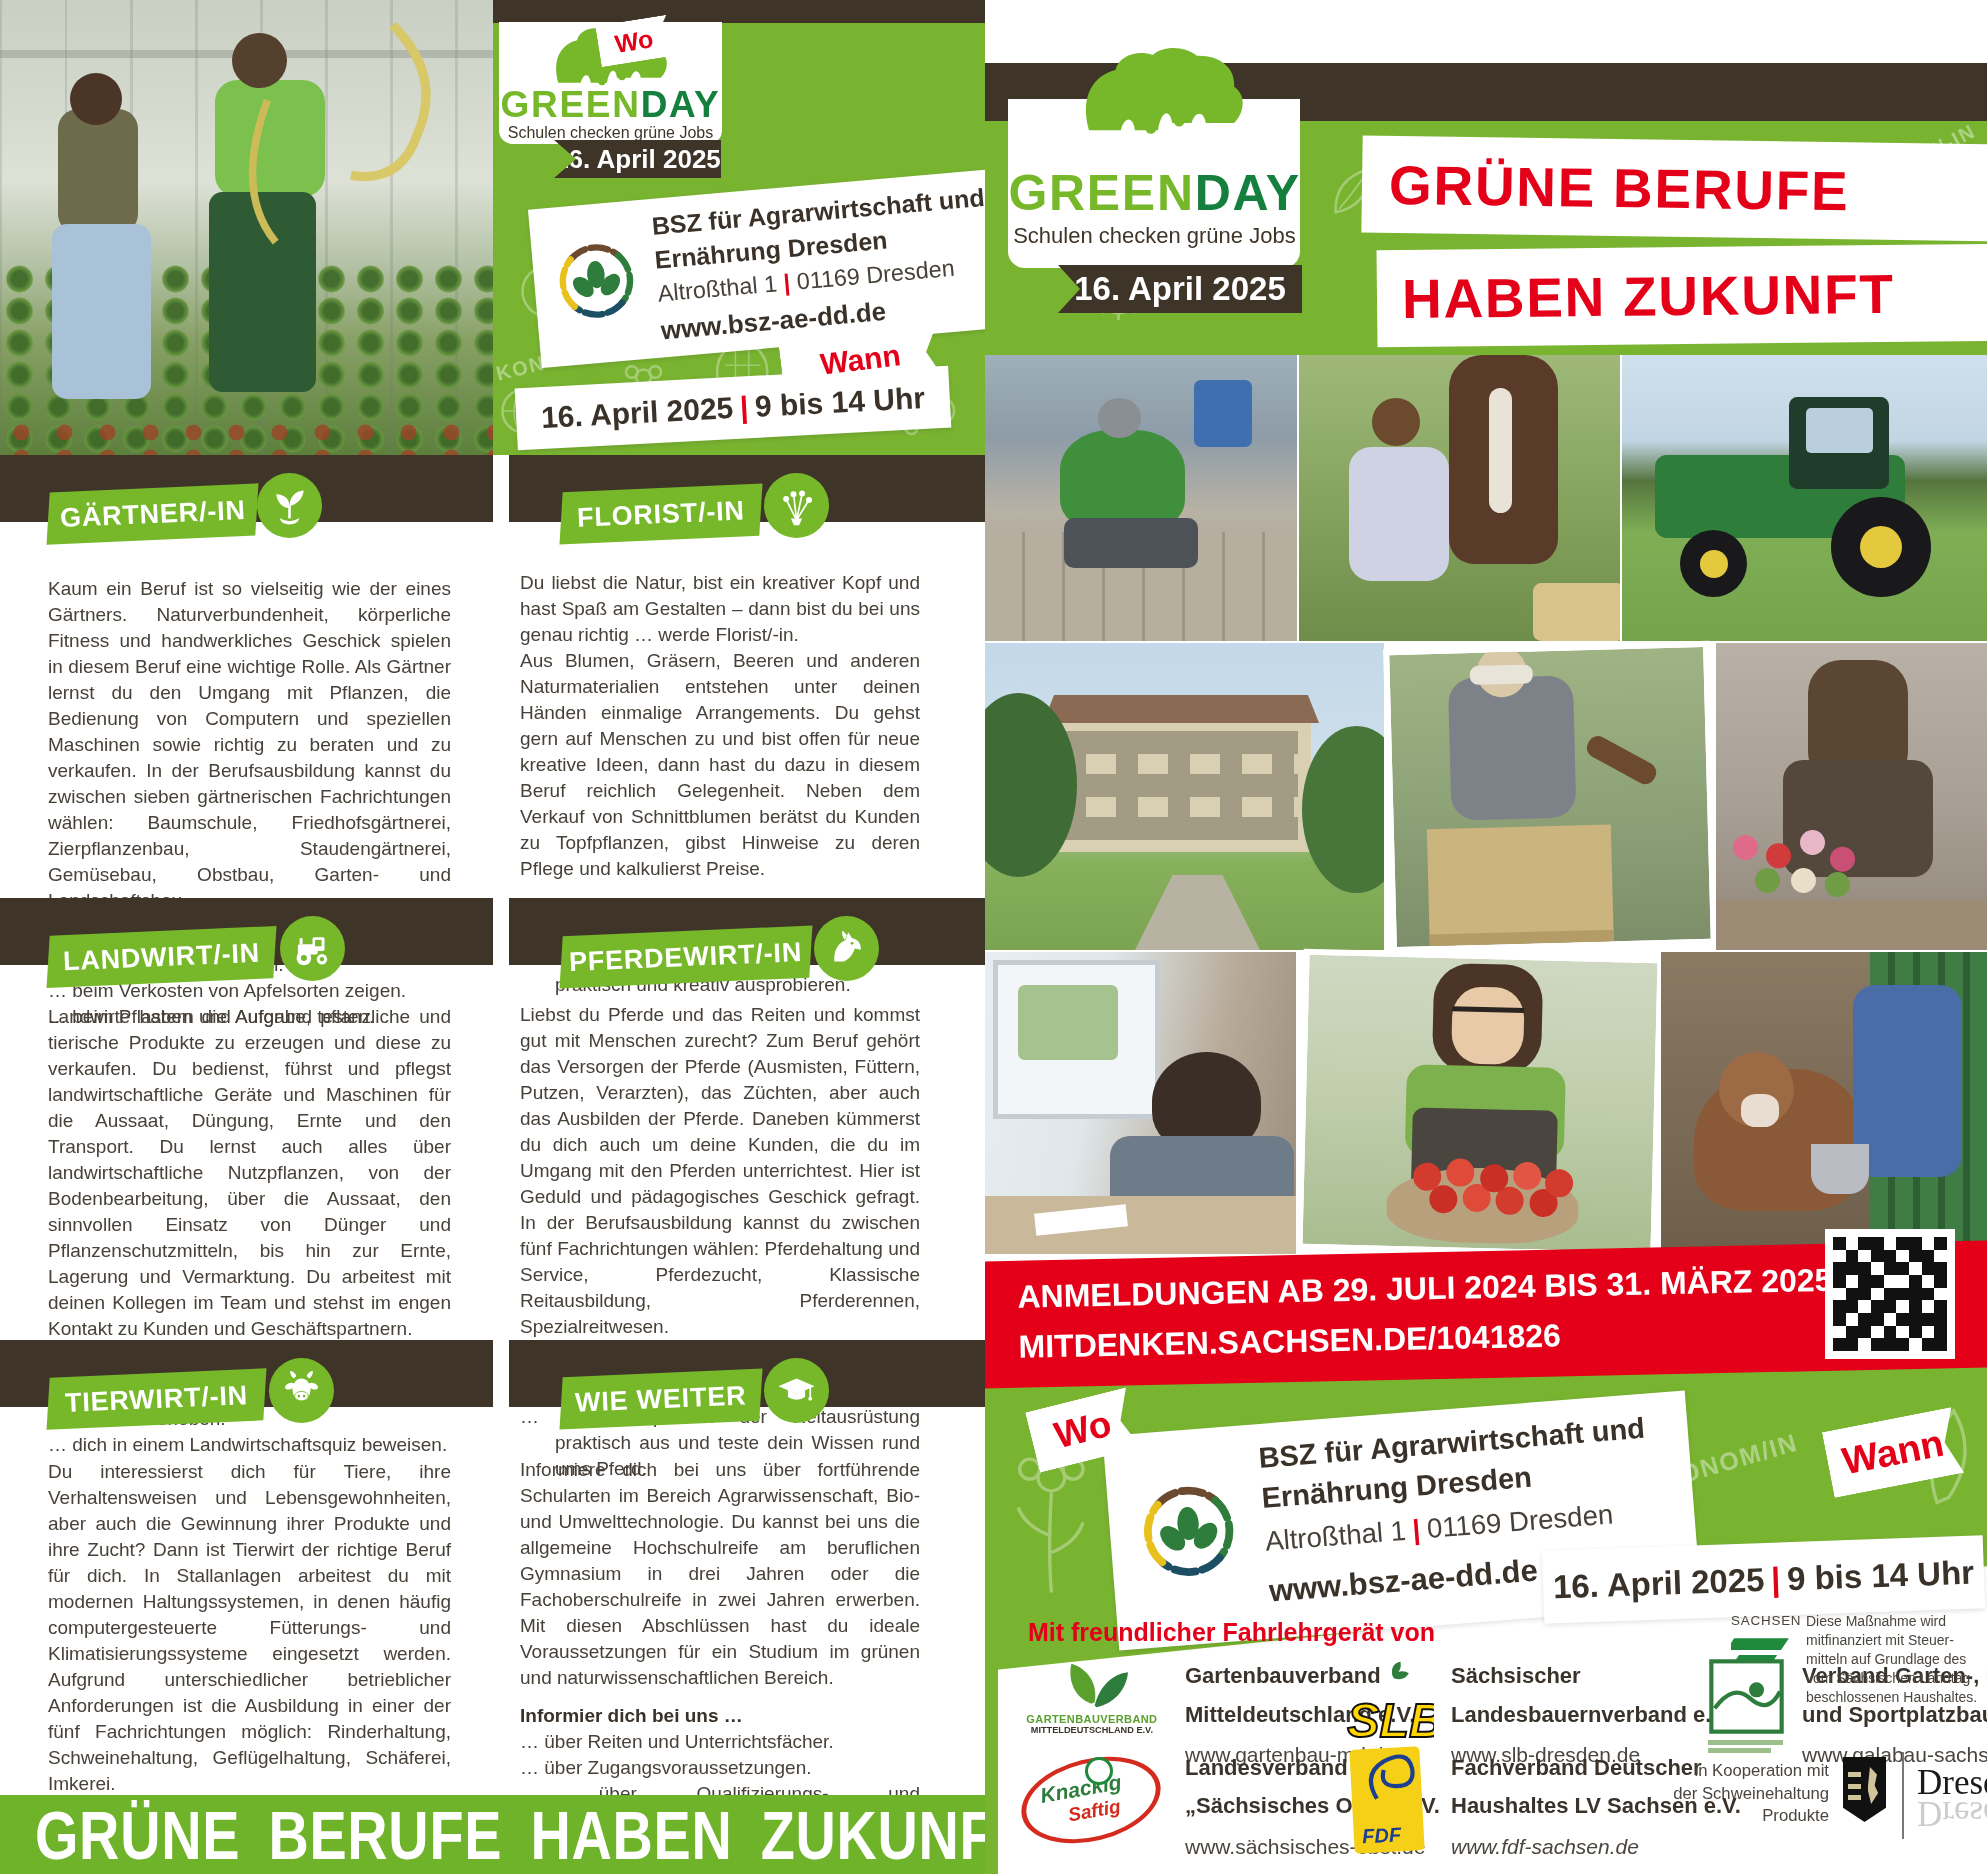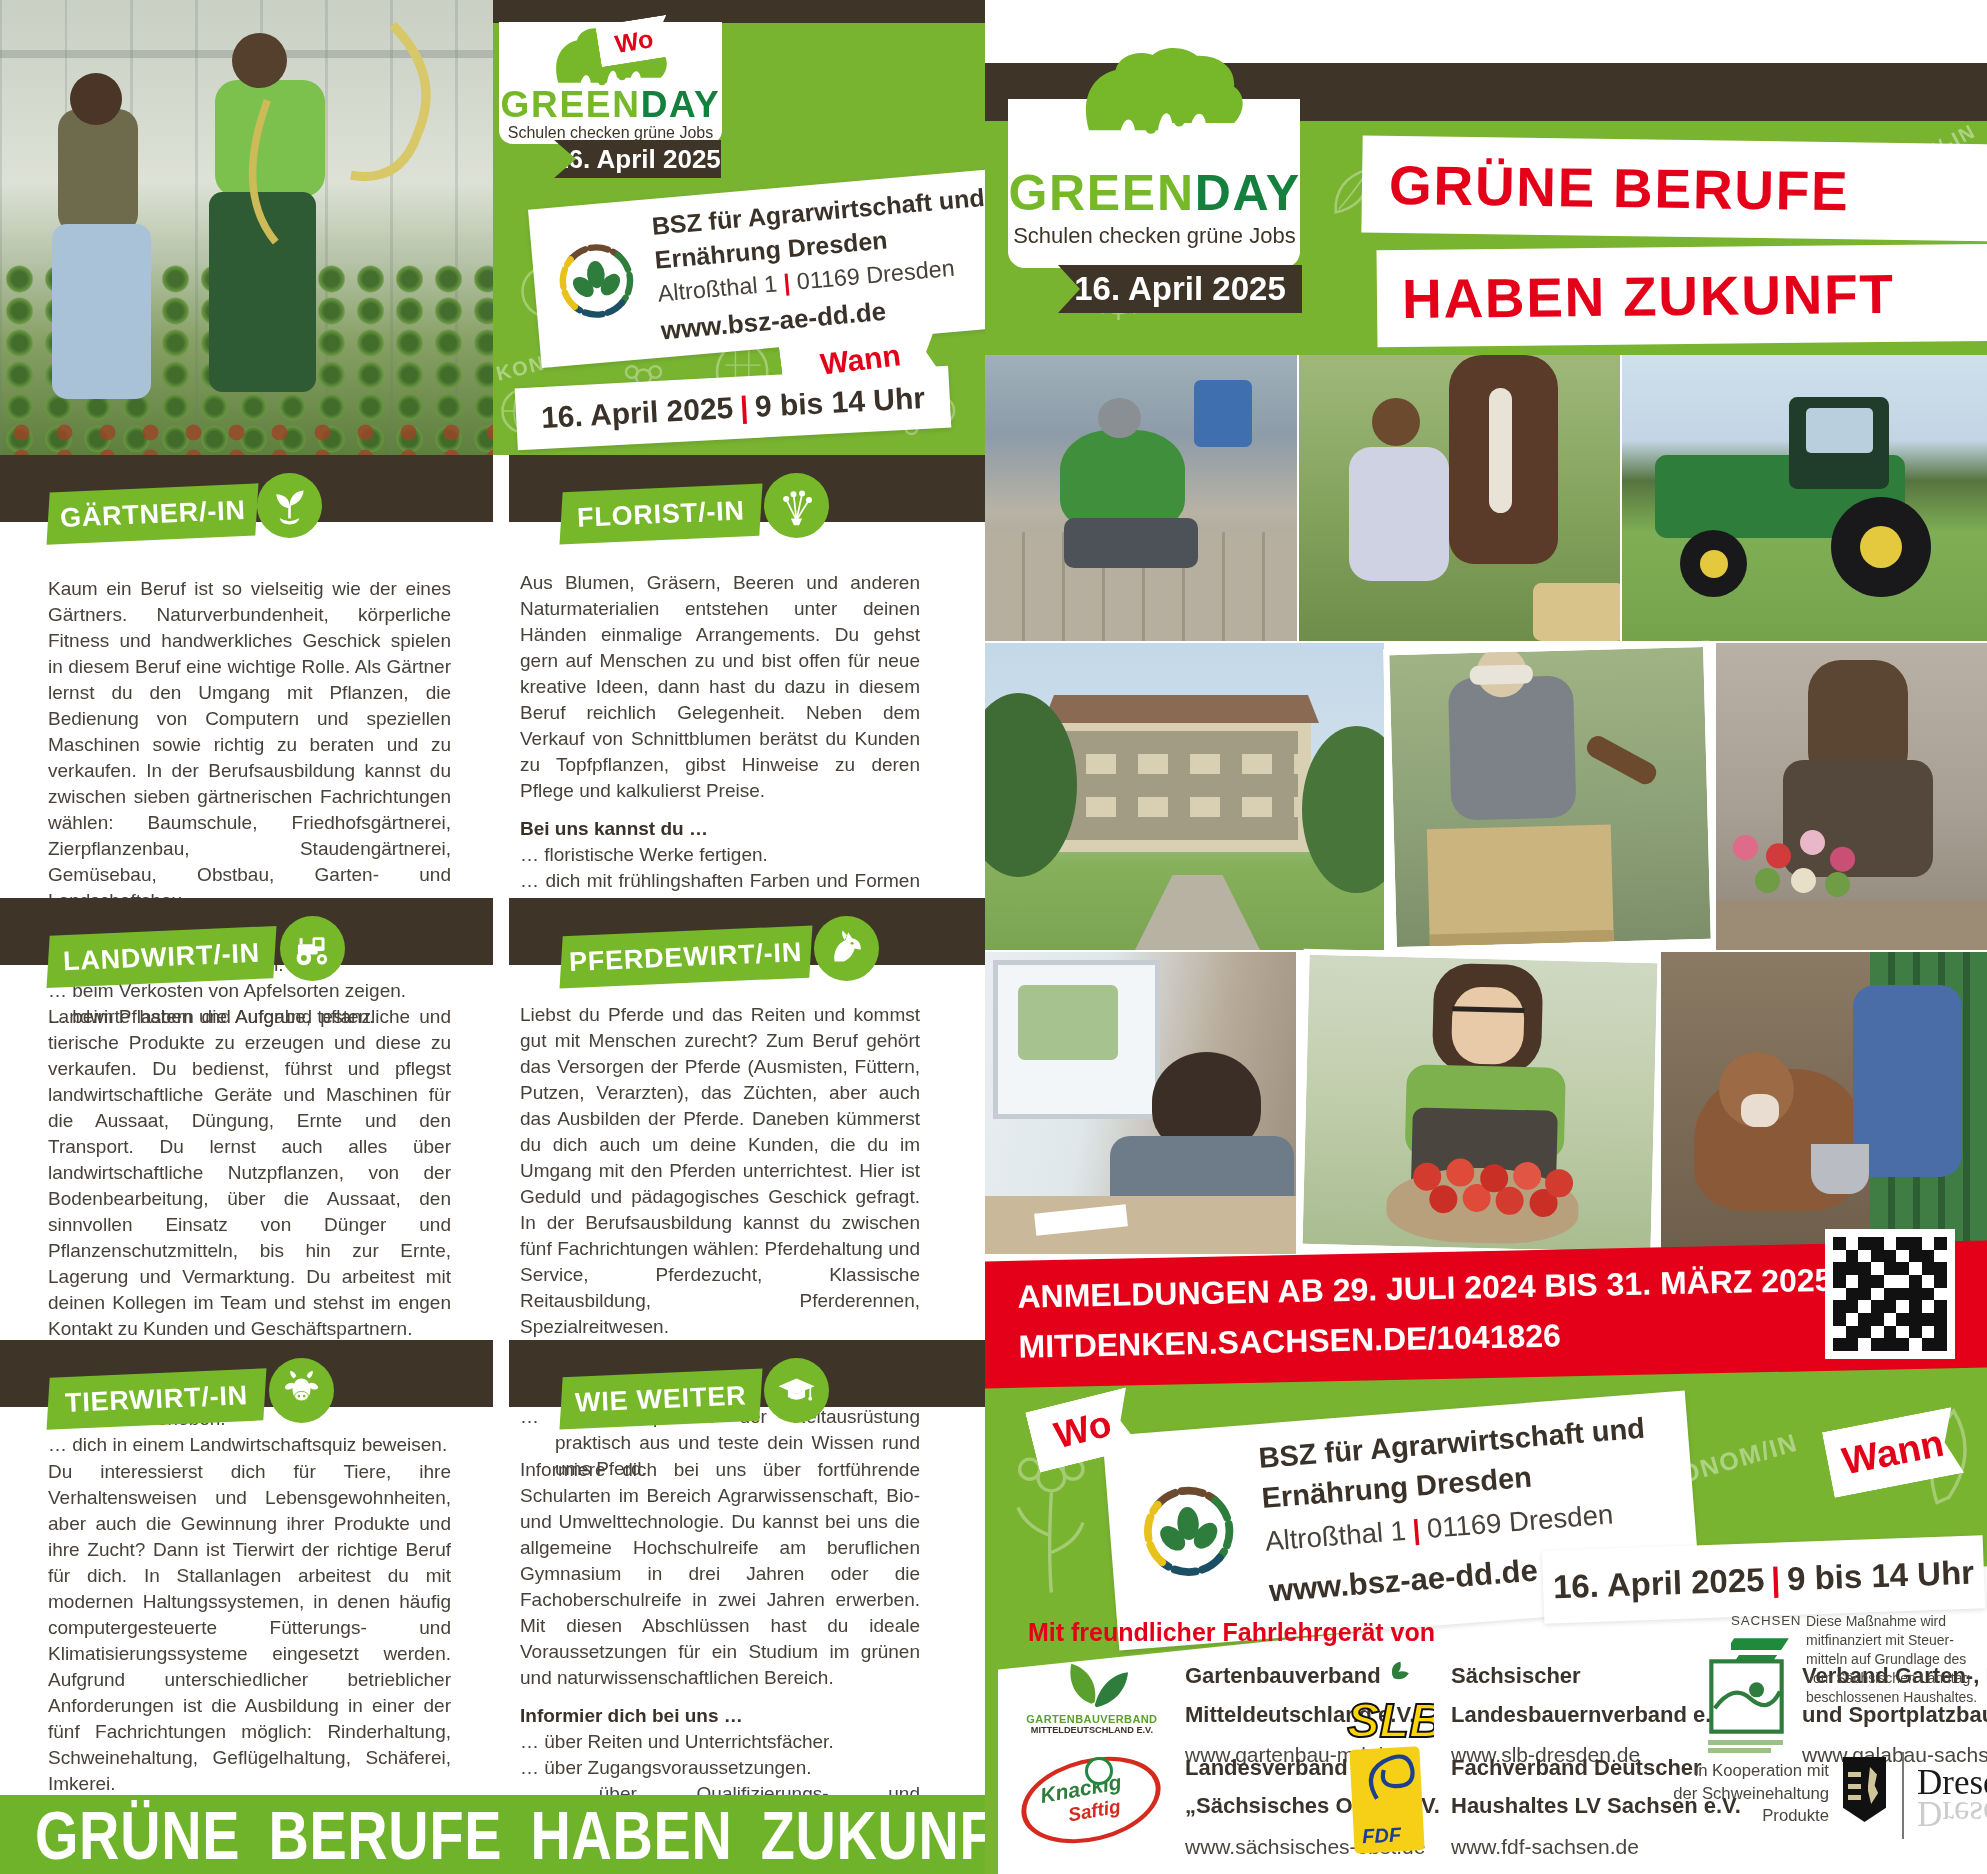--- a/index.html
+++ b/index.html
@@ -180,20 +180,21 @@
             <path d="M50 84 L76 42"></path>
           </g>
           <circle cx="26" cy="35" r="7" fill="#fff"></circle>
           <circle cx="43" cy="24" r="7" fill="#fff"></circle>
           <circle cx="63" cy="22" r="7" fill="#fff"></circle>
           <circle cx="79" cy="37" r="7" fill="#fff"></circle>
           <path d="M37 80 L63 80 L56 96 L44 96 Z" fill="#fff"></path>
         </svg>
     </div>
     <div class="sec-text" style="left:520px;top:570px;width:400px;">
+      <p>Du liebst die Natur, bist ein kreativer Kopf und hast Spaß am Gestalten – dann bist du bei uns genau richtig … werde Florist/-in.</p>
       <p>Aus Blumen, Gräsern, Beeren und anderen Naturmaterialien entstehen unter deinen Händen einmalige Arrangements. Du gehst gern auf Menschen zu und bist offen für neue kreative Ideen, dann hast du dazu in diesem Beruf reichlich Gelegenheit. Neben dem Verkauf von Schnittblumen berätst du Kunden zu Topfpflanzen, gibst Hinweise zu deren Pflege und kalkulierst Preise.</p>
       <div class="sec-sub">Bei uns kannst du …</div>
       <div class="bul">…  floristische Werke fertigen.</div>
       <div class="bul">…  dich mit frühlingshaften Farben und Formen praktisch und kreativ ausprobieren.</div>
     </div>
 
     <div class="bar" style="left:0;top:898px;width:493px;"></div>
     <div class="bar" style="left:509px;top:898px;width:476px;"></div>
 
     <div class="banner" style="left:48px;top:931px;width:227px;">
@@ -599,21 +600,21 @@
     <div class="sp-url" style="left:200px;top:1835px;">www.sächsisches-obst.de</div>
 
     <div class="abs" style="left:367px;top:1748px;width:70px;height:104px;background:#f5d016;transform:rotate(-3deg);border-radius:5px;z-index:6;">
       <svg width="70" height="67" viewBox="0 0 84 80">
           <path d="M30 60 q-16 -30 10 -44 q30 -14 34 10 q3 22 -22 20 q-18 -2 -12 -20" stroke="#1d3f8f" stroke-width="5" fill="none"></path>
         </svg>
       <div style="position:absolute;left:8.3px;bottom:5px;font-size:20px;font-weight:800;color:#1d3f8f;font-style:italic;">FDF</div>
     </div>
     <div class="sp-name" style="left:466px;top:1755px;">Fachverband Deutscher</div>
     <div class="sp-name" style="left:466px;top:1793px;">Haushaltes LV Sachsen e.V.</div>
-    <div class="sp-url" style="left:466px;top:1835px;">www.fdf-sachsen.de</div>
+    <div class="sp-url" style="left:466px;top:1835px;font-style:italic;">www.fdf-sachsen.de</div>
 
     <div class="abs" style="left:660px;top:1760px;width:184px;text-align:right;font-size:16.7px;line-height:22.5px;color:#4a453e;z-index:6;">
       <div>in Kooperation mit</div>
       <div>der Schweinehaltung</div>
       <div>Produkte</div>
     </div>
     <div class="abs" style="left:858px;top:1757px;width:43px;height:65px;background:#111;clip-path:polygon(0 0,100% 0,100% 78%,50% 100%,0 78%);z-index:6;">
       <div style="position:absolute;left:5px;top:8.3px;width:13.4px;height:42px;background:repeating-linear-gradient(0deg,#111 0 6.7px,#cfc49a 6.7px 11.7px);"></div>
       <div style="position:absolute;right:6.7px;top:10px;width:11.7px;height:37px;background:#cfc49a;clip-path:polygon(20% 0,80% 20%,60% 50%,90% 70%,30% 100%,0 60%);"></div>
     </div>

